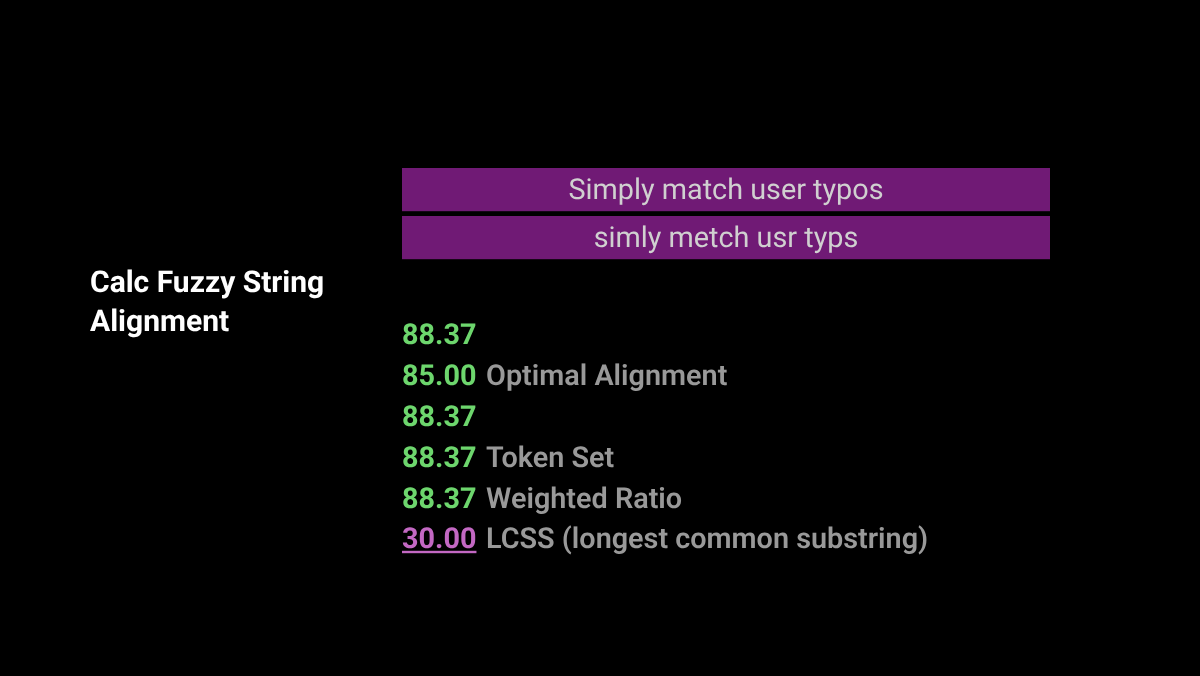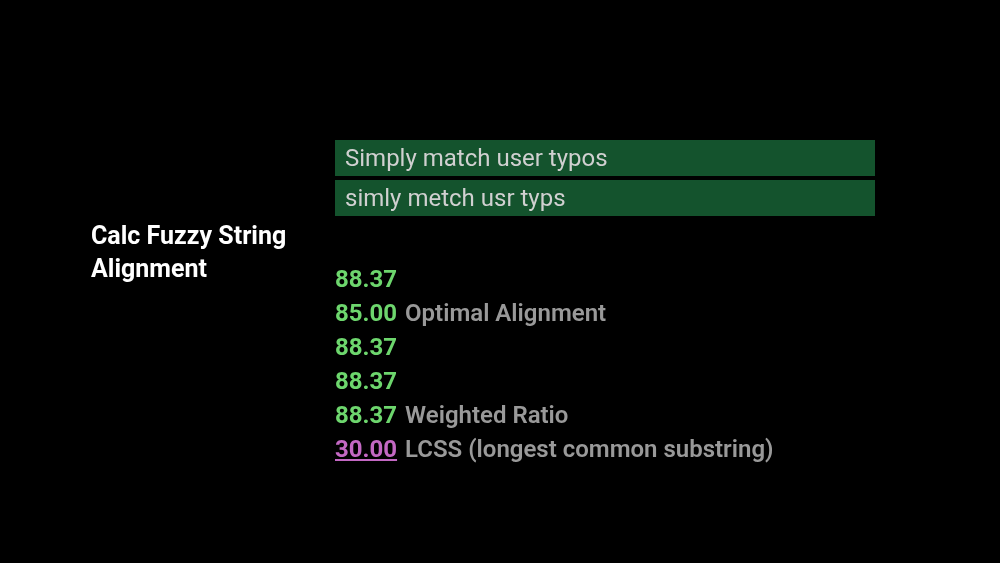--- a/index.html
+++ b/index.html
@@ -22,38 +22,38 @@
     }
     .title-section {
       width: 260px;
       padding-top: 80px;
     }
     .title {
       color: #ffffff;
       font-size: 25px;
       font-weight: 700;
       line-height: 1.3;
-      margin-left: 16px;
     }
     .content-section {
       flex: 1;
       padding-right: 70px;
     }
     .input-field {
-      background-color: #14532d;
+      background-color: #701a75;
       color: #d0d0d0;
       font-size: 24px;
       font-weight: 400;
       padding: 5px 10px;
       margin-bottom: 4px;
       width: 540px;
       height: 36px;
       border: none;
       outline: none;
       font-family: inherit;
+      text-align: center;
     }
     .results {
       margin-top: 44px;
     }
     .result-row {
       display: flex;
       align-items: baseline;
       margin-bottom: 4px;
       font-size: 24px;
       line-height: 1.25;
@@ -93,20 +93,21 @@
       </div>
       <div class="result-row">
         <span class="result-value color-green">85.00</span>
         <span class="result-label">Optimal Alignment</span>
       </div>
       <div class="result-row">
         <span class="result-value color-green">88.37</span>
       </div>
       <div class="result-row">
         <span class="result-value color-green">88.37</span>
+        <span class="result-label">Token Set</span>
       </div>
       <div class="result-row">
         <span class="result-value color-green">88.37</span>
         <span class="result-label">Weighted Ratio</span>
       </div>
       <div class="result-row">
         <span class="result-value color-purple">30.00</span>
         <span class="result-label">LCSS (longest common substring)</span>
       </div>
     </div>

